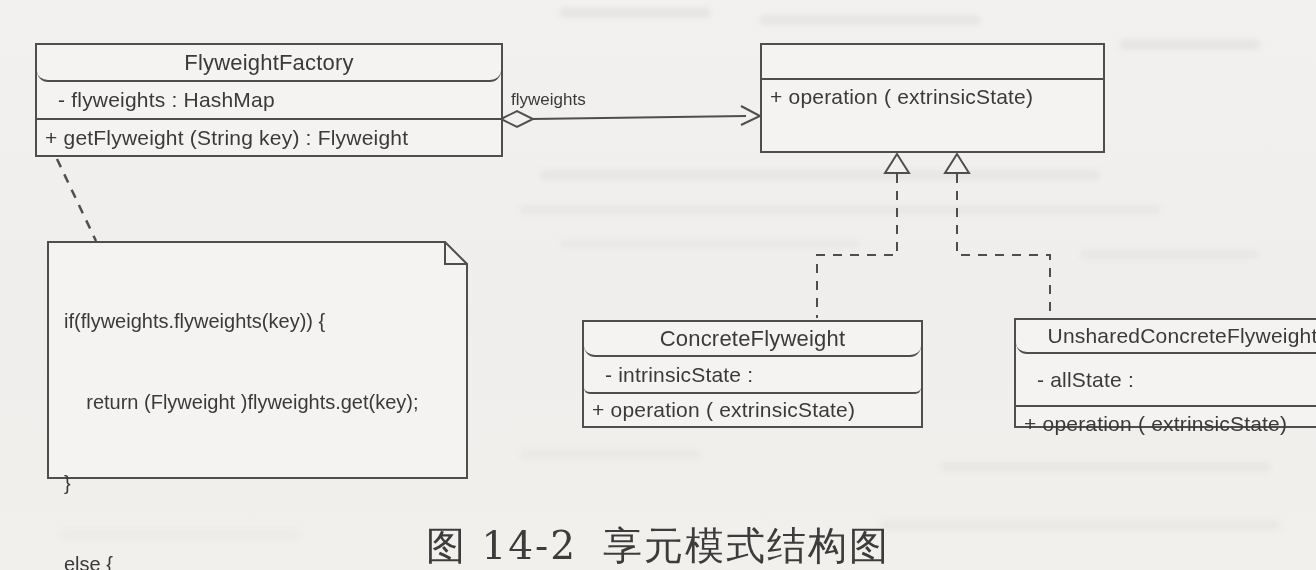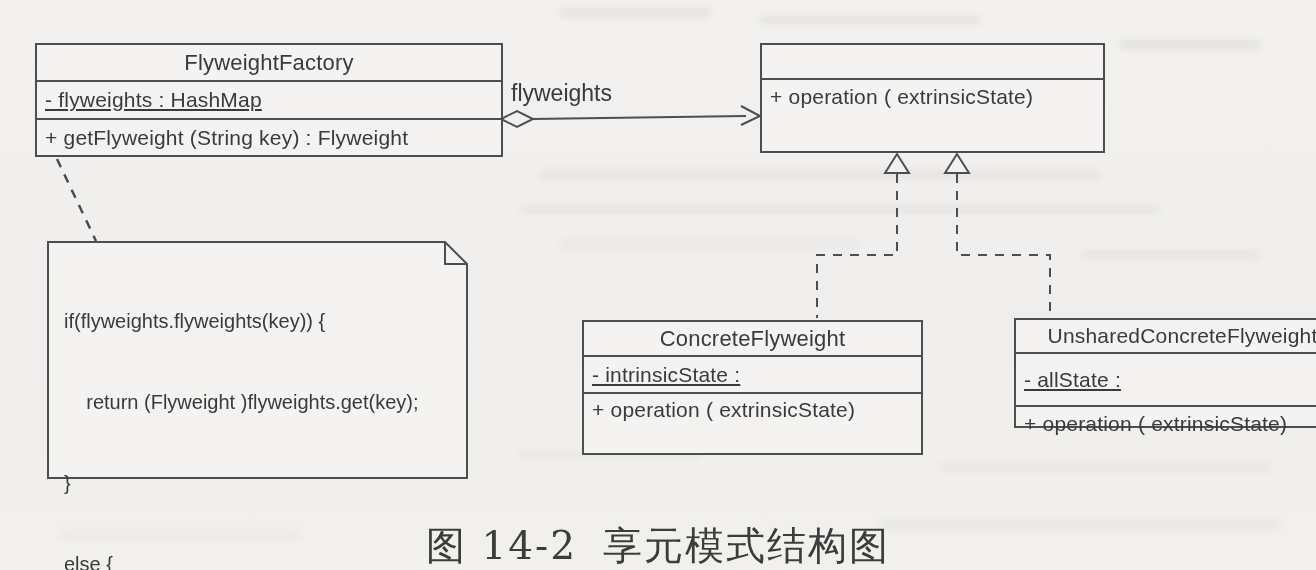--- a/index.html
+++ b/index.html
@@ -13,35 +13,35 @@
     background:linear-gradient(180deg,#f2f1ef 0%,#efeeec 55%,#f1f0ed 100%);}
 
   
   .artifact{position:absolute;background:rgba(110,110,110,0.10);filter:blur(3px);border-radius:3px;pointer-events:none;}
 
   svg.layer{position:absolute;left:0;top:0;width:1316px;height:570px;}
 
   
   .uml-class{position:absolute;box-sizing:border-box;border:2px solid #4e4e4e;background:#f4f3f1;}
   .uml-row{box-sizing:border-box;display:flex;align-items:center;font-size:21px;letter-spacing:0.2px;white-space:nowrap;color:#3a3a3a;}
-  .uml-title{justify-content:center;border-bottom:2px solid #4e4e4e;font-size:22px;}
-  .uml-attr{border-bottom:2px solid #4e4e4e;padding-left:8px;text-decoration:underline;}
+  .uml-title{justify-content:center;border-bottom:2px solid #4e4e4e;font-size:22px;border-radius:11px;}
+  .uml-attr{border-bottom:2px solid #4e4e4e;padding-left:21px;}
   .uml-method{padding-left:8px;border-radius:7px;}
 
   
   .lollipop{position:absolute;left:9px;top:10px;width:30px;height:14px;}
   .lollipop .ball{position:absolute;left:0;top:1px;width:11px;height:11px;border:2px solid #4e4e4e;border-radius:50%;background:transparent;}
   .lollipop .stick{position:absolute;left:14px;top:7px;width:13px;height:2px;background:#4e4e4e;}
 
   
   #note-code{position:absolute;left:64px;top:254px;width:392px;
     font-size:20px;line-height:27px;white-space:pre;color:#3a3a3a;}
 
   
-  #assoc-label{position:absolute;left:511px;top:80px;font-size:23px;color:#3a3a3a;}
+  #assoc-label{position:absolute;left:511px;top:90px;font-size:17px;color:#3a3a3a;}
 
   
   #caption{position:absolute;left:0;top:503px;width:1316px;text-align:center;
     font-family:"DejaVu Serif","Liberation Serif",serif;font-size:39px;color:#3c3c3c;letter-spacing:2px;margin-top:16px;}
   #caption .gap{display:inline-block;width:26px;}
 </style>
 </head>
 <body>
 
 <div id="canvas">
@@ -93,23 +93,23 @@
     <div>if(flyweights.flyweights(key)) {</div>
     <div>    return (Flyweight )flyweights.get(key);</div>
     <div>}</div>
     <div>else {</div>
     
     
     
     
   </div>
 
-  <div class="uml-class" style="left:582px;top:320px;width:341px;height:135px;">
+  <div class="uml-class" style="left:582px;top:320px;width:341px;height:108px;">
     <div class="uml-row uml-title" style="height:35px;">ConcreteFlyweight</div>
-    <div class="uml-row uml-attr" style="height:37px;">- intrinsicState :</div>
+    <div class="uml-row uml-attr" style="height:37px;border-radius:6px;">- intrinsicState :</div>
     <div class="uml-row uml-method" style="height:32px;">+ operation ( extrinsicState)</div>
   </div>
 
   <div class="uml-class" style="left:1014px;top:318px;width:337px;height:110px;">
     <div class="uml-row uml-title" style="height:34px;font-size:21px;">UnsharedConcreteFlyweight</div>
     <div class="uml-row uml-attr" style="height:53px;">- allState :</div>
     <div class="uml-row uml-method" style="height:33px;">+ operation ( extrinsicState)</div>
   </div>
 
   <div id="caption">

